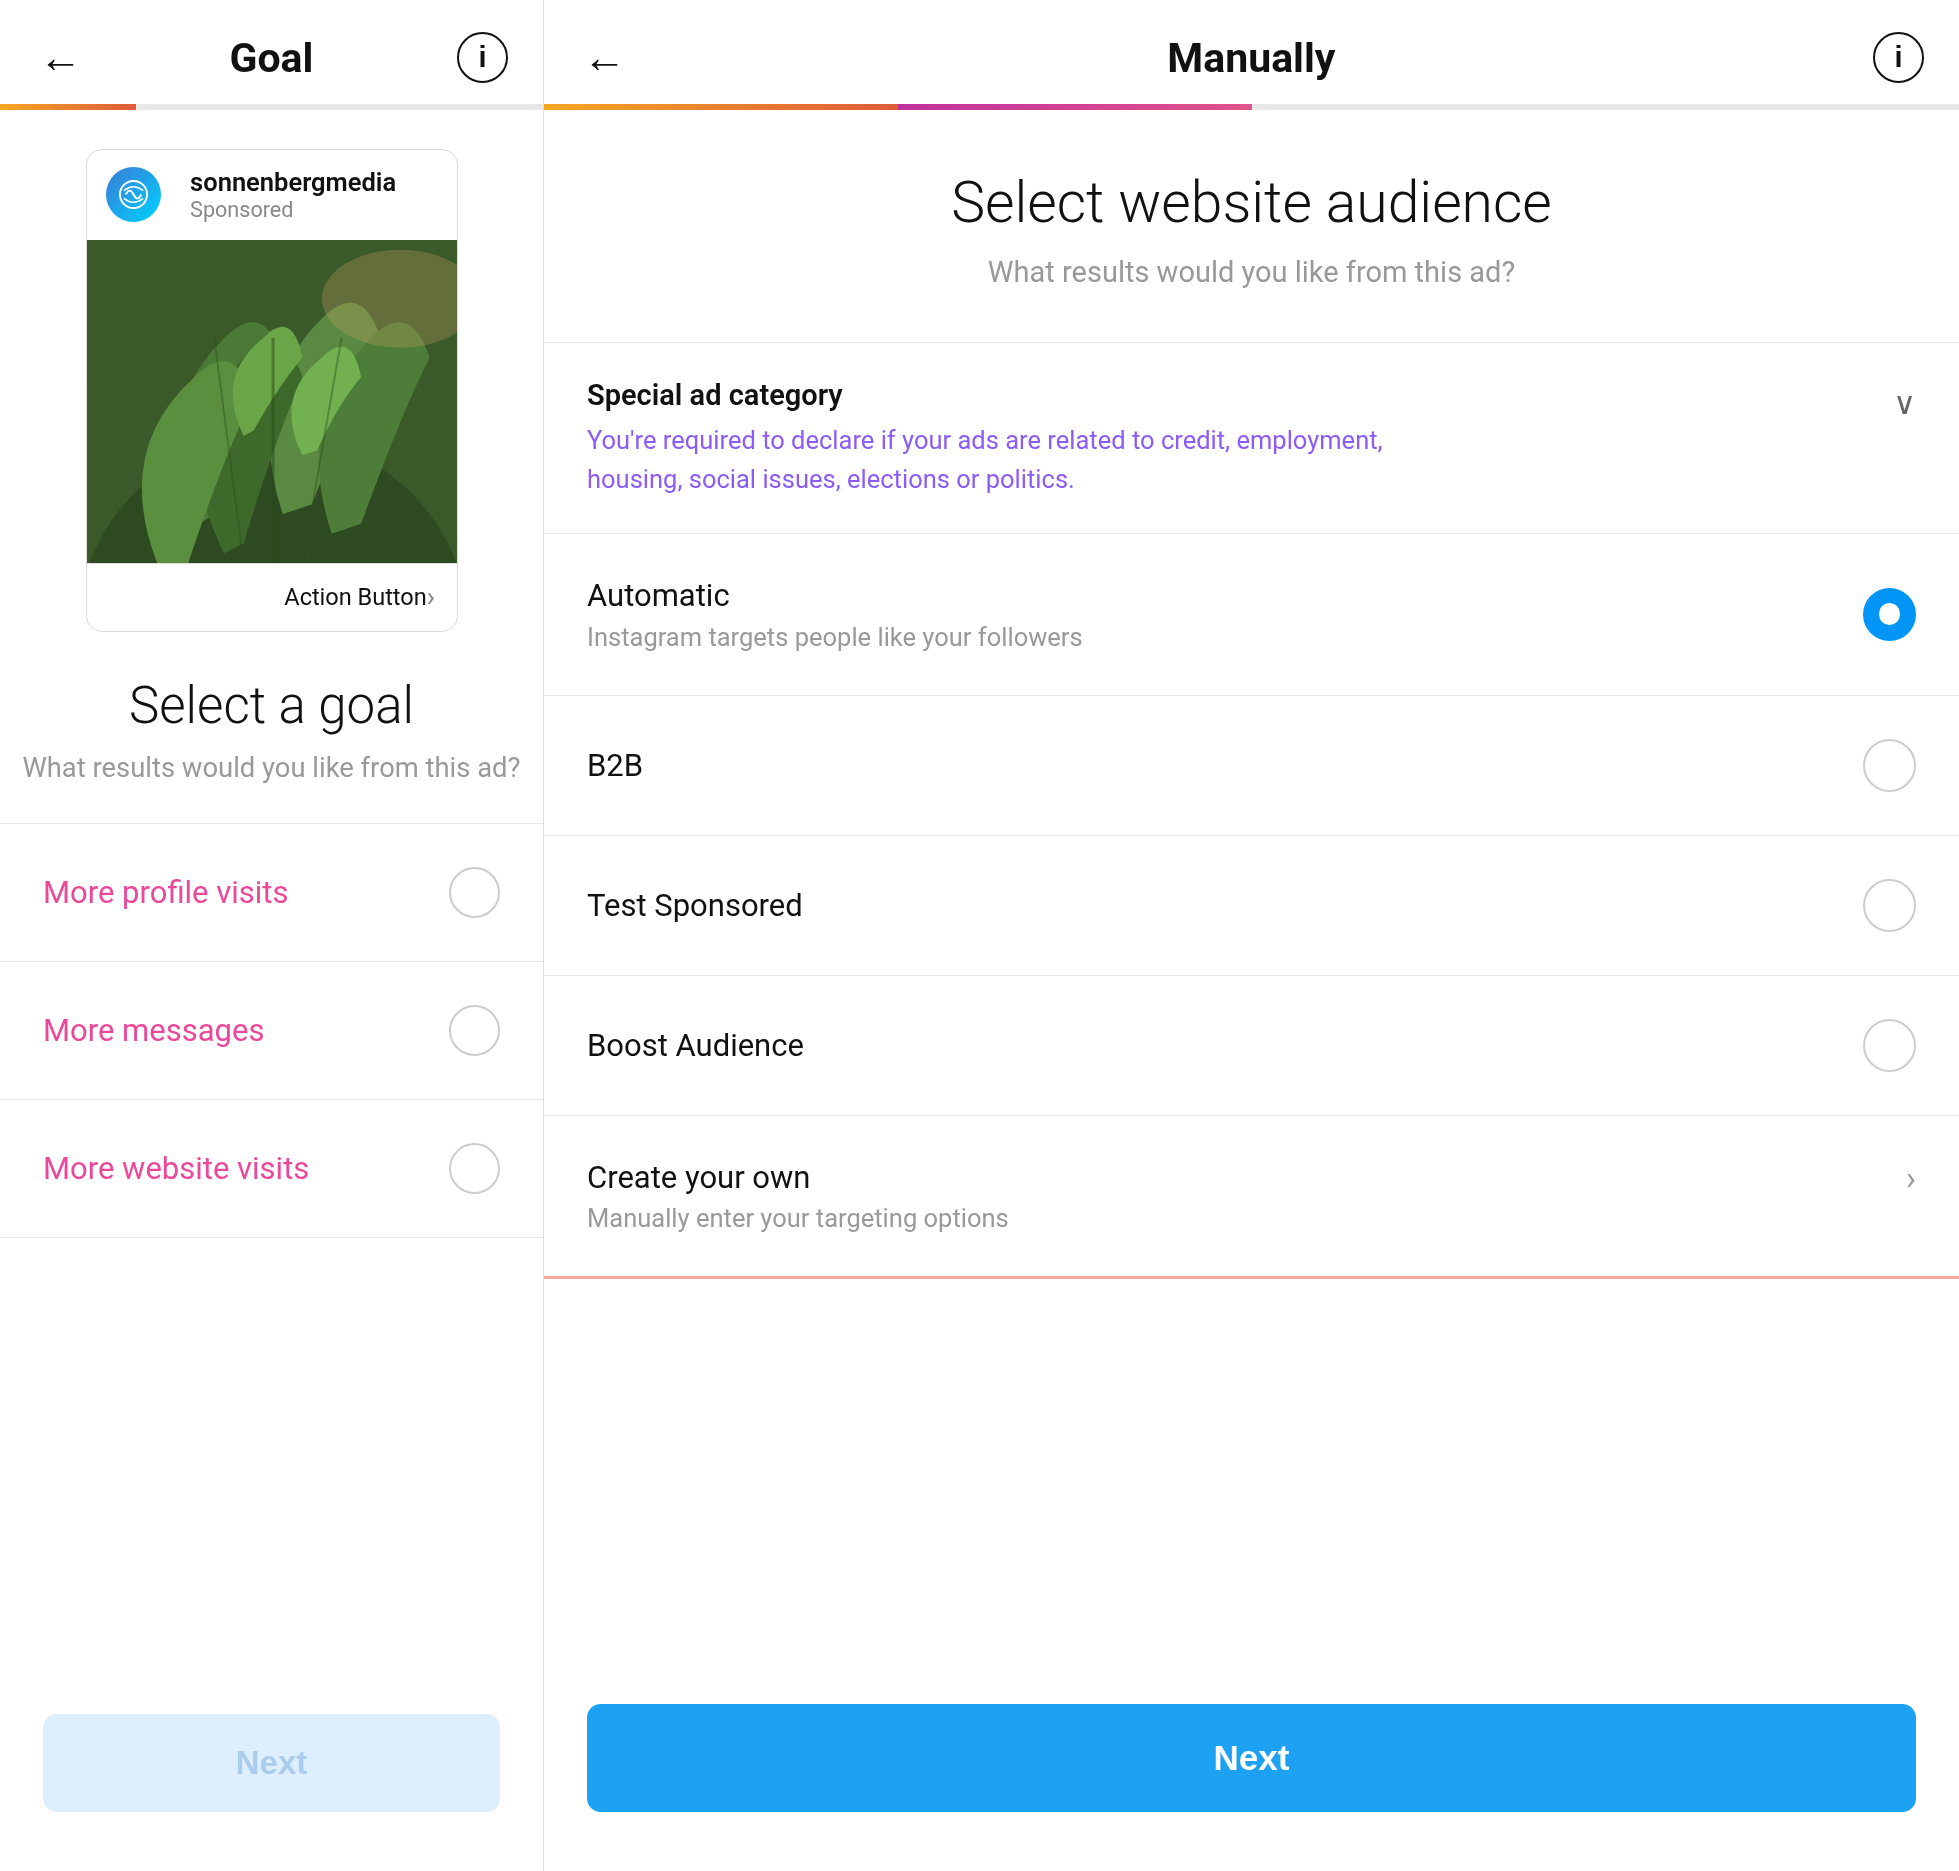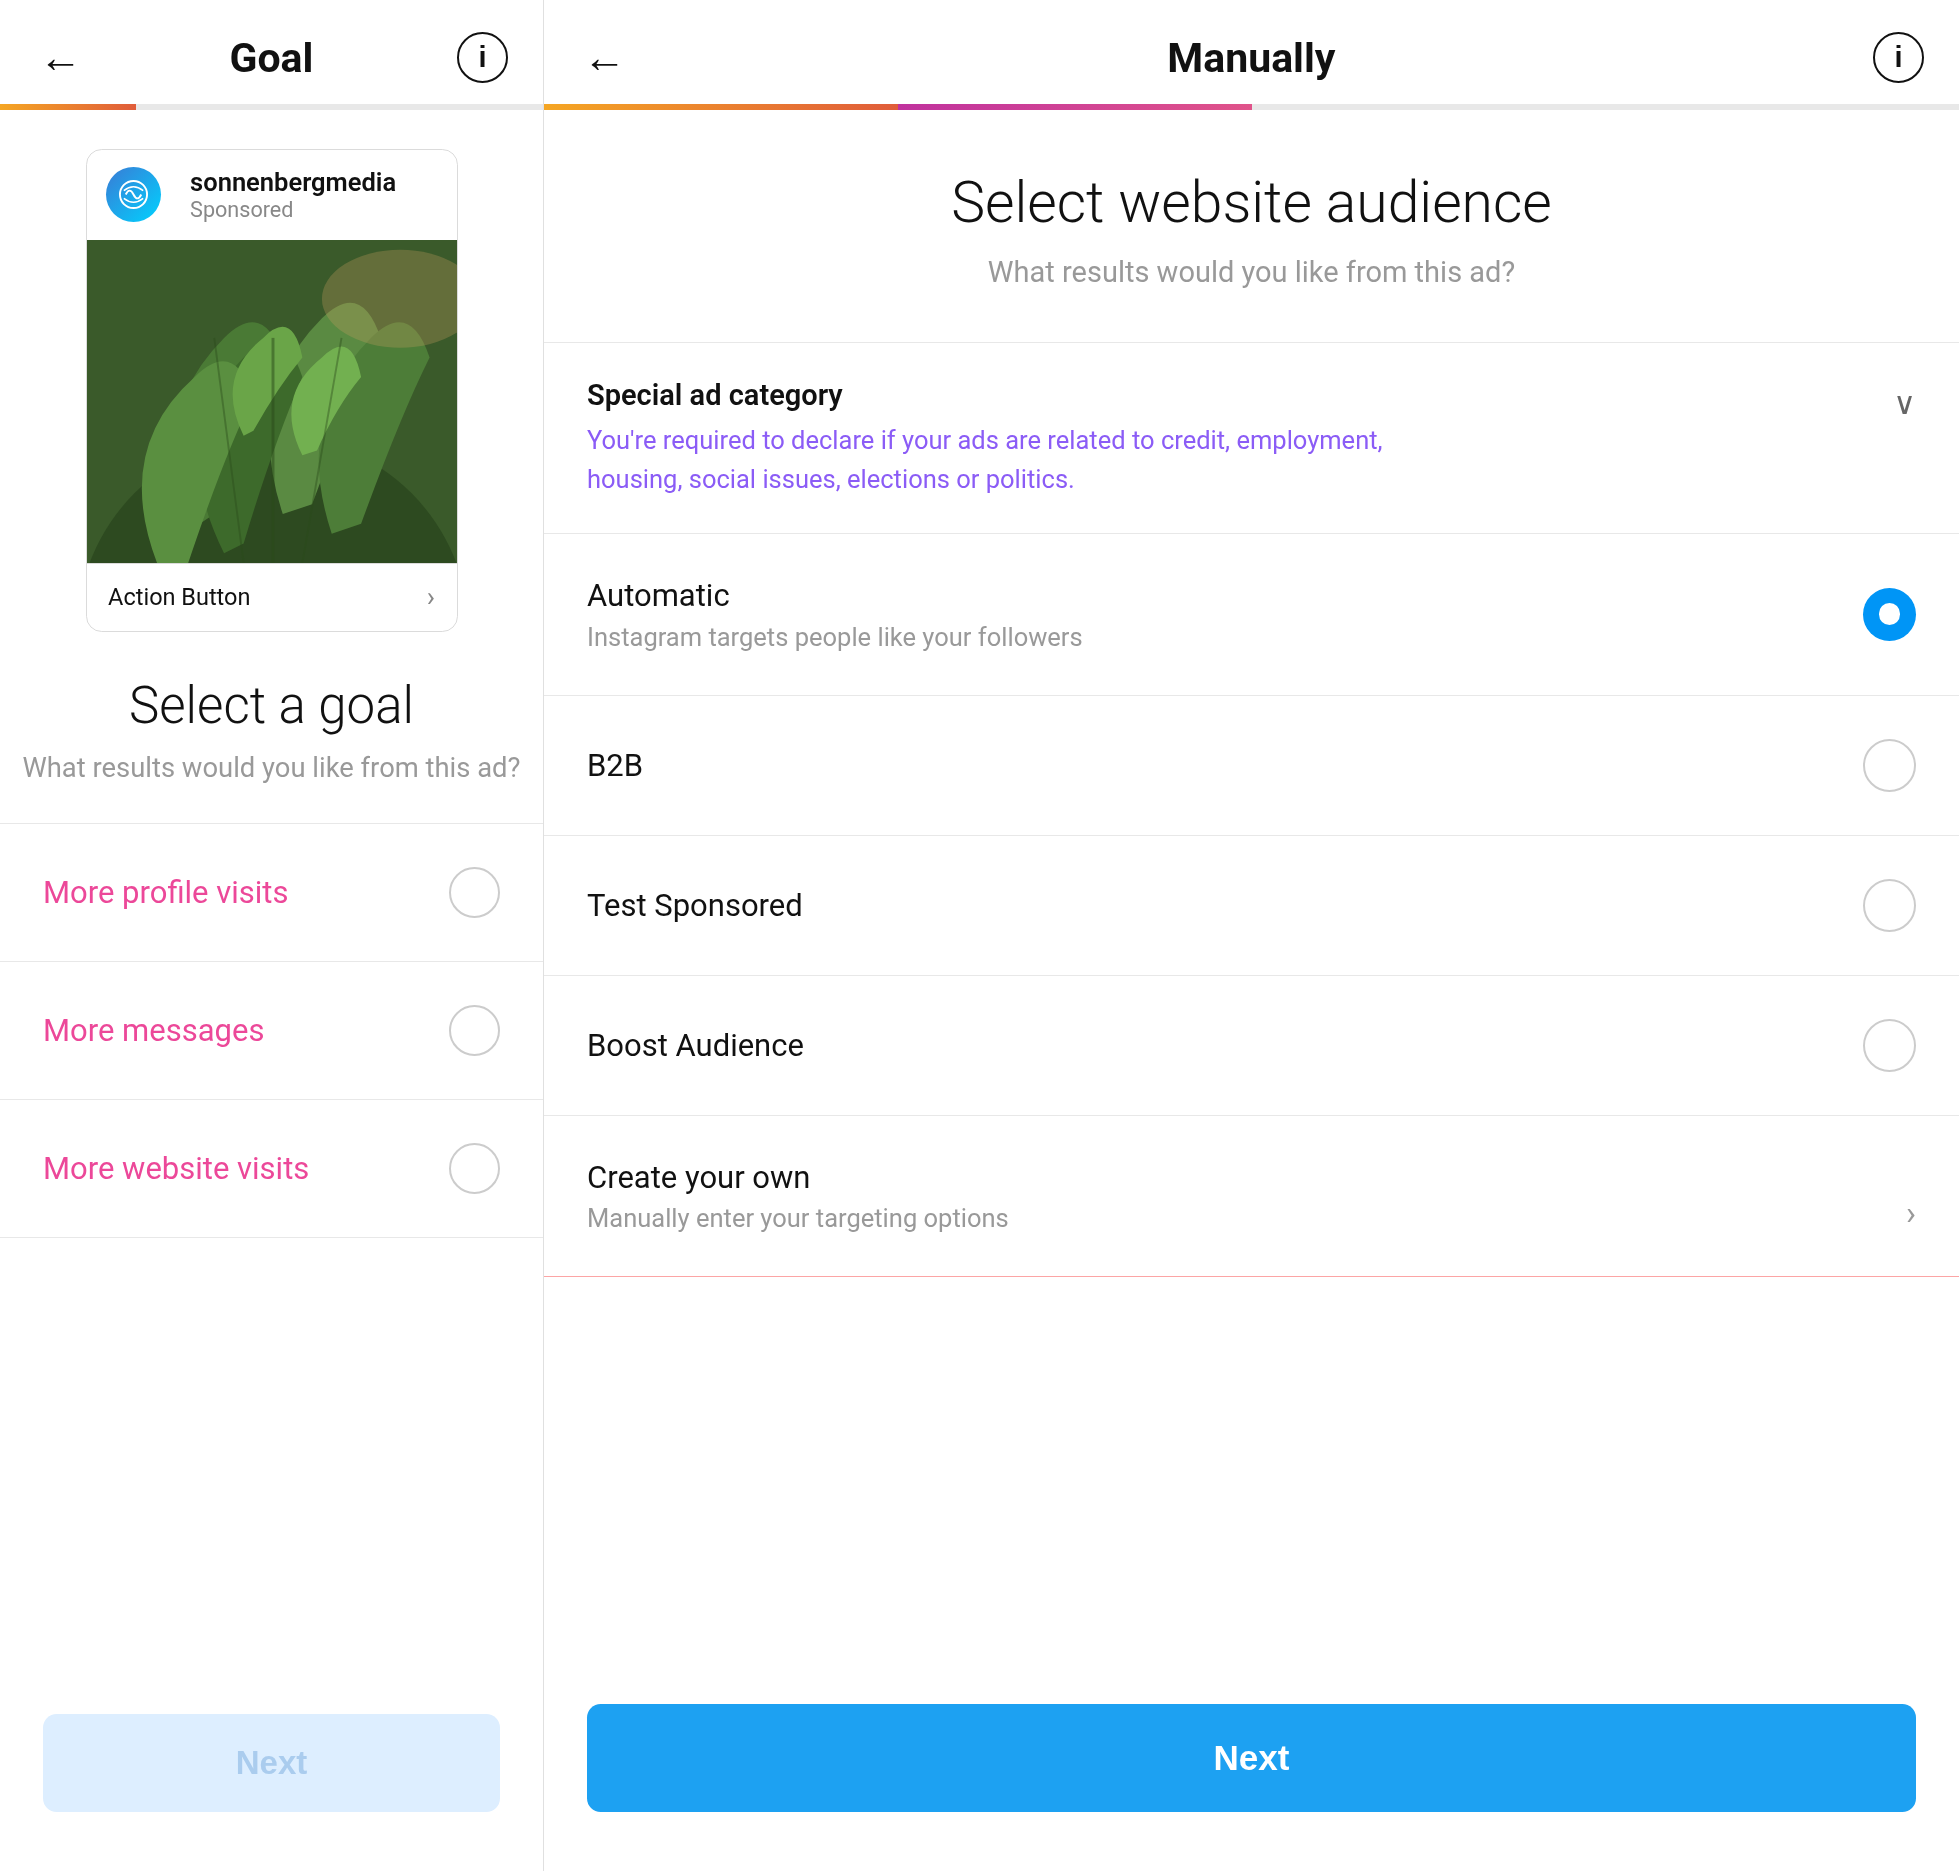--- a/index.html
+++ b/index.html
@@ -136,21 +136,21 @@
       position: relative;
       overflow: hidden;
     }
     .plant-svg {
       width: 100%;
       height: 100%;
     }
     .ad-action-bar {
       display: flex;
       align-items: center;
-      justify-content: space-between;
+      justify-content: flex-end;
       padding: 17.6px 21.6px;
       border-top: 1px solid #dbdbdb;
     }
     .action-button-label {
       font-size: 23.5px;
       color: #111;
     }
     .chevron-right {
       font-size: 27.4px;
       color: #888;
@@ -303,24 +303,24 @@
       width: 53px;
       height: 53px;
       border-radius: 50%;
       border: 2.5px solid #ccc;
       background: #fff;
       flex-shrink: 0;
     }
 
     .create-own-option {
       display: flex;
-      align-items: flex-end;
+      align-items: flex-start;
       justify-content: space-between;
       padding: 43px 43px;
-      border-bottom: 1px solid #fca5a5;
+      border-bottom: 3px solid #fca5a5;
     }
     .create-own-chevron {
       font-size: 33px;
       color: #999;
     }
 
     .right-next-btn {
       position: absolute;
       bottom: 59px;
       left: 43px;

